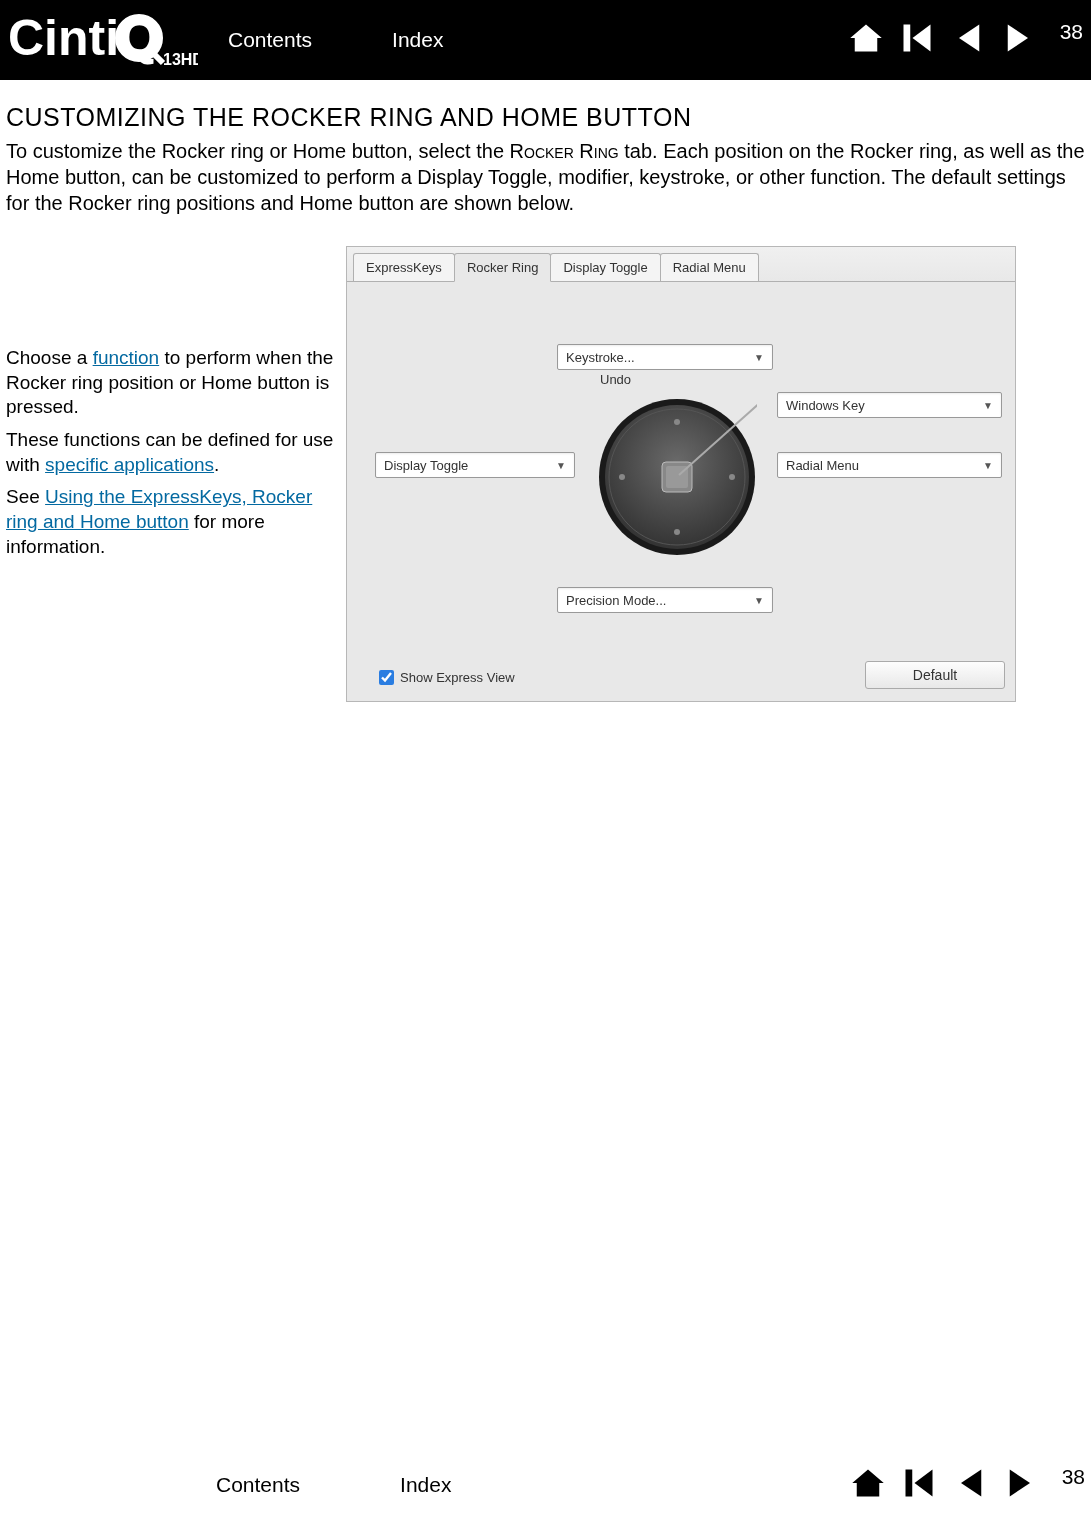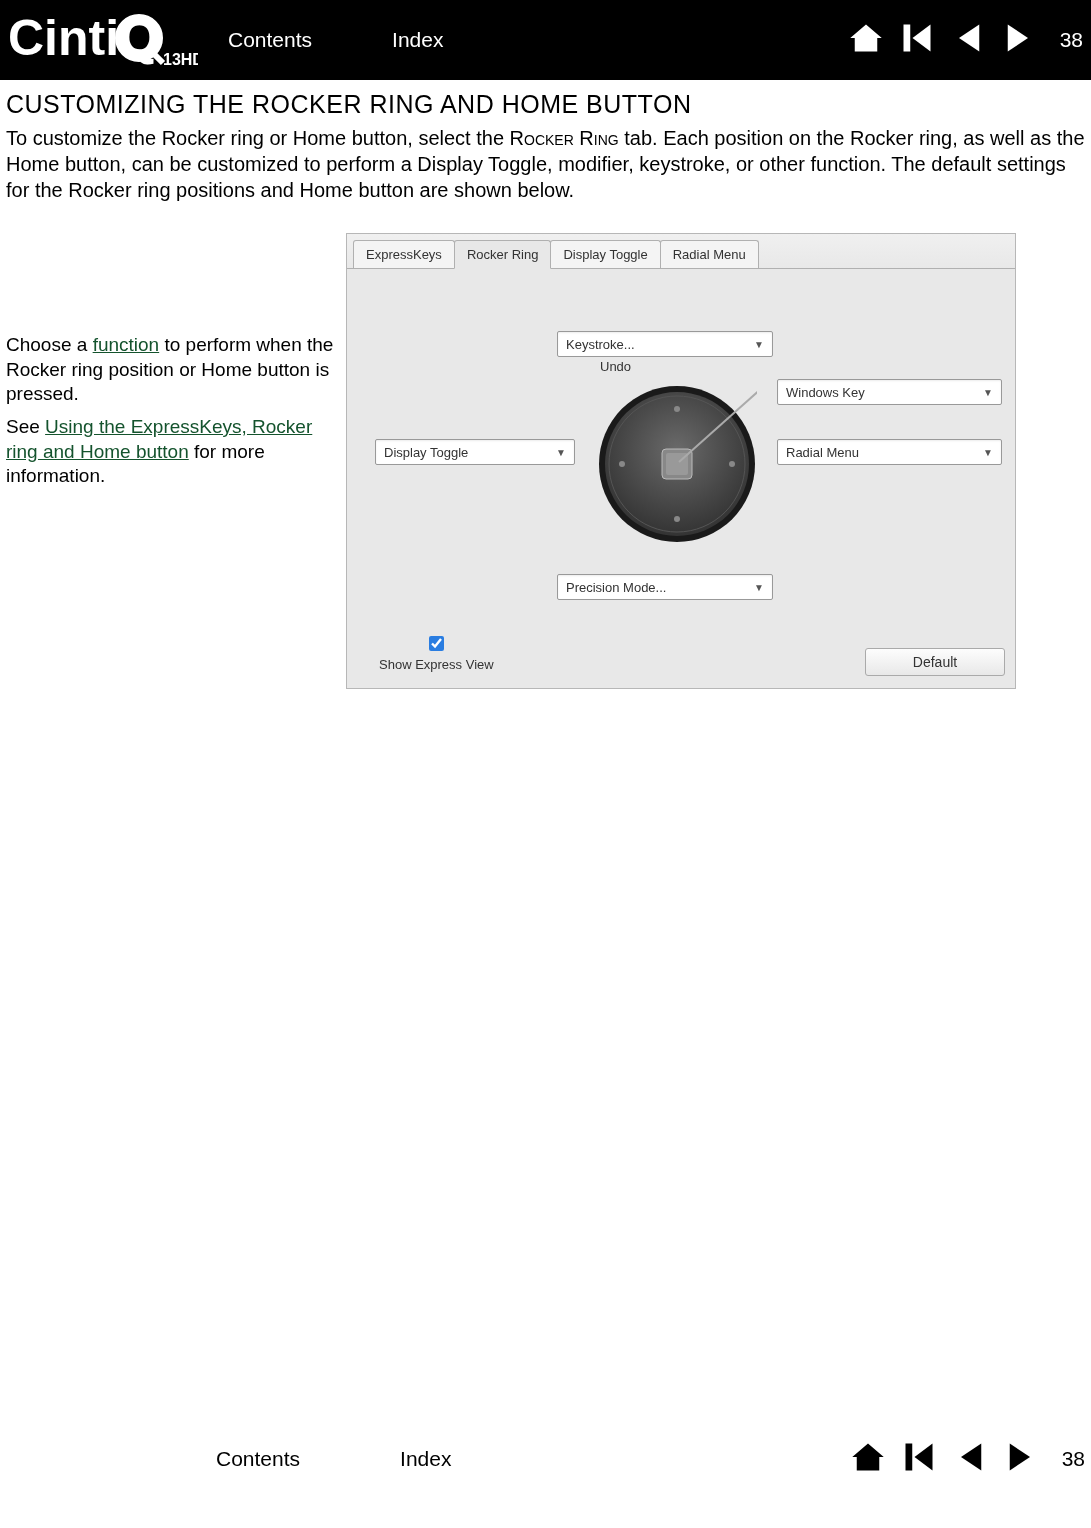--- a/index.html
+++ b/index.html
@@ -10,45 +10,45 @@
       background: #000;
       color: #fff;
       height: 80px;
       display: flex;
       align-items: center;
       padding: 0 8px;
     }
     .logo-area { display: flex; align-items: baseline; gap: 5px; }
     .header-links { display: flex; gap: 80px; margin-left: 30px; font-size: 21px; }
     .header-link { color: #fff; text-decoration: none; }
-    .nav-icons { margin-left: auto; display: flex; gap: 15px; align-items: center; }
+    .nav-icons { margin-left: auto; display: flex; gap: 15px; align-items: flex-start; }
     .page-num { font-size: 21px; color: #fff; margin-left: 8px; }
     
     .nav-icon svg { width: 36px; height: 36px; }
     
     
-    .content { padding: 10px 6px; }
+    .content { padding: 23px 6px; }
     .page-title {
       font-size: 25px;
       font-weight: normal;
       letter-spacing: 0.5px;
       margin-bottom: 6px;
     }
     .intro-para {
       font-size: 20px;
       line-height: 1.3;
       margin-bottom: 30px;
     }
     .smallcaps { font-variant: small-caps; }
     
     
     .row { display: flex; gap: 10px; align-items: flex-start; margin-top: 30px; }
     .left-col { width: 330px; font-size: 19px; line-height: 1.3; padding-top: 100px; }
     .left-col p { margin-bottom: 8px; }
-    .left-col a { color: #14532d; text-decoration: underline; }
+    .left-col a { color: #0369a1; text-decoration: underline; }
     
     
     .dialog {
       border: 1px solid #b7b7b7;
       background: linear-gradient(#f8f8f8, #eeeeee);
       width: 670px;
       font-family: "Segoe UI", Tahoma, sans-serif;
       font-size: 14px;
       position: relative;
     }
@@ -111,21 +111,20 @@
     
     .show-express {
       position: absolute;
       left: 32px;
       bottom: 16px;
       display: flex;
       align-items: center;
       gap: 6px;
       font-size: 13px;
       color: #333;
-      flex-direction: column;
     }
     .show-express input { width: 15px; height: 15px; accent-color: #2a7de1; }
     
     .default-btn {
       position: absolute;
       right: 10px;
       bottom: 12px;
       width: 140px;
       height: 28px;
       background: linear-gradient(#fdfdfd, #e8e8e8);
@@ -195,20 +194,23 @@
   <p class="intro-para">
     <span>To customize the Rocker ring or Home button, select the </span><span class="smallcaps">Rocker Ring</span><span> tab. Each position on the Rocker ring, as well as the Home button, can be customized to perform a Display Toggle, modifier, keystroke, or other function. The default settings for the Rocker ring positions and Home button are shown below.</span>
   </p>
 
   <div class="row">
     <div class="left-col">
       <p>
         <span>Choose a </span><a href="#">function</a><span> to perform when the Rocker ring position or Home button is pressed.</span>
       </p>
       <p>
+        <span>These functions can be defined for use with </span><a href="#">specific applications</a><span>.</span>
+      </p>
+      <p>
         <span>See </span><a href="#">Using the ExpressKeys, Rocker ring and Home button</a><span> for more information.</span>
       </p>
     </div>
 
     <div class="dialog">
       <div class="tabs">
         <div class="tab">ExpressKeys</div>
         <div class="tab active">Rocker Ring</div>
         <div class="tab">Display Toggle</div>
         <div class="tab">Radial Menu</div>

